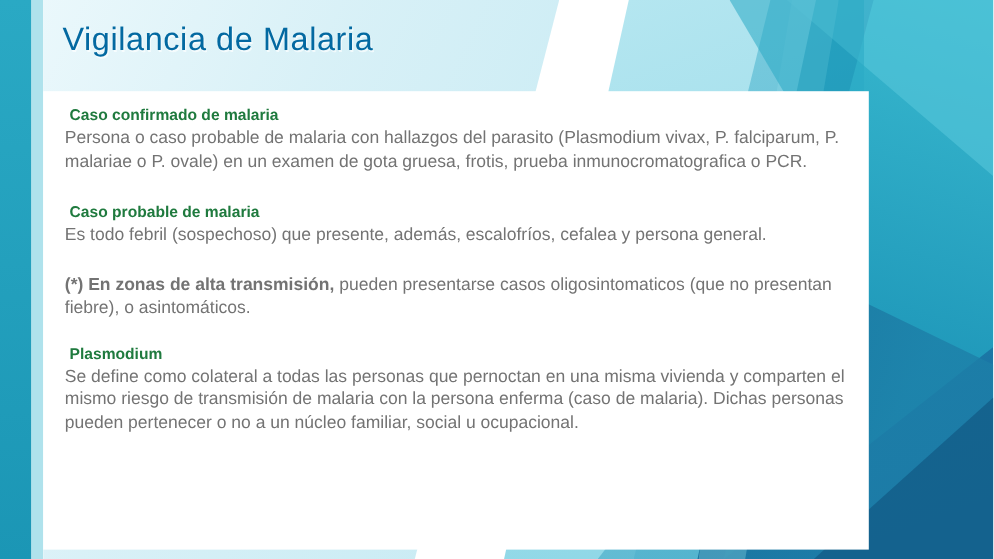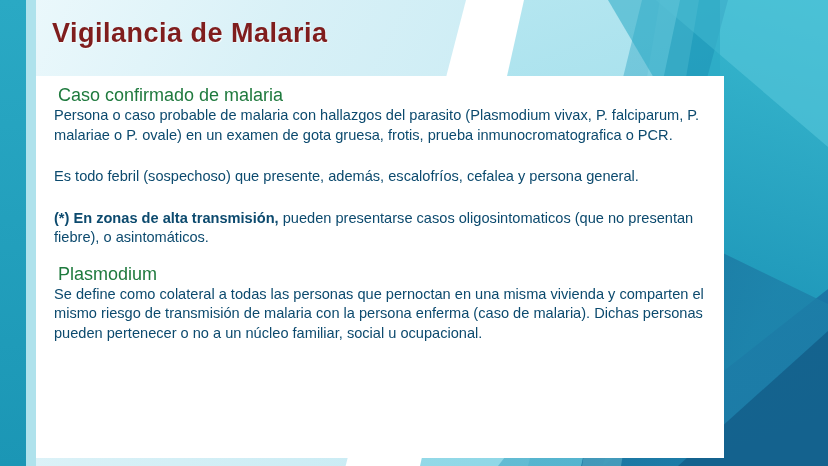--- a/index.html
+++ b/index.html
@@ -94,23 +94,23 @@
     clip-path: polygon(30% 0%, 100% 0%, 100% 100%);
     opacity: .55;
   }
 
   
   .title {
     position: absolute;
     left: 52px;
     top: 18px;
     font-size: 27px;
-    font-weight: bold;
+    font-weight: normal;
     letter-spacing: .5px;
-    color: #7f1d1d;
+    color: #0369a1;
     text-shadow: 1px 1px 0 rgba(255,255,255,.65);
     white-space: nowrap;
   }
 
   
   .card {
     position: absolute;
     left: 36px;
     top: 76px;
     width: 688px;
@@ -126,29 +126,29 @@
     width: 660px;
     color: #231f20;
     font-size: 14.6px;
     line-height: 19px;
   }
 
   .block { margin-bottom: 9px; }
 
   .heading {
     color: #1f7a3e;
-    font-weight: normal;
-    font-size: 18px;
+    font-weight: bold;
+    font-size: 13px;
     margin-bottom: 1px;
     padding-left: 4px;
   }
   .para {
     font-size: 14.6px;
     line-height: 19.5px;
-    color: #0c4a6e;
+    color: #737373;
   }
   .para .lead-bold-italic {
     font-weight: bold;
   }
   .spacer { height: 13px; }
   .spacer-sm { height: 8px; }
 </style>
 </head>
 <body>
 
@@ -175,20 +175,21 @@
   <div class="content">
 
     <div class="block">
       <div class="heading">Caso confirmado de malaria</div>
       <div class="para">Persona o caso probable de malaria con hallazgos del parasito (Plasmodium vivax, P. falciparum, P. malariae o P. ovale) en un examen de gota gruesa, frotis, prueba inmunocromatografica o PCR.</div>
     </div>
 
     <div class="spacer"></div>
 
     <div class="block">
+      <div class="heading">Caso probable de malaria</div>
       <div class="para">Es todo febril (sospechoso) que presente, además, escalofríos, cefalea y persona general.</div>
     </div>
 
     <div class="spacer"></div>
 
     <div class="block">
       <div class="para"><span class="lead-bold-italic">(*) En zonas de alta transmisión,</span><span> pueden presentarse casos oligosintomaticos (que no presentan fiebre), o asintomáticos.</span></div>
     </div>
 
     <div class="spacer-sm"></div>

